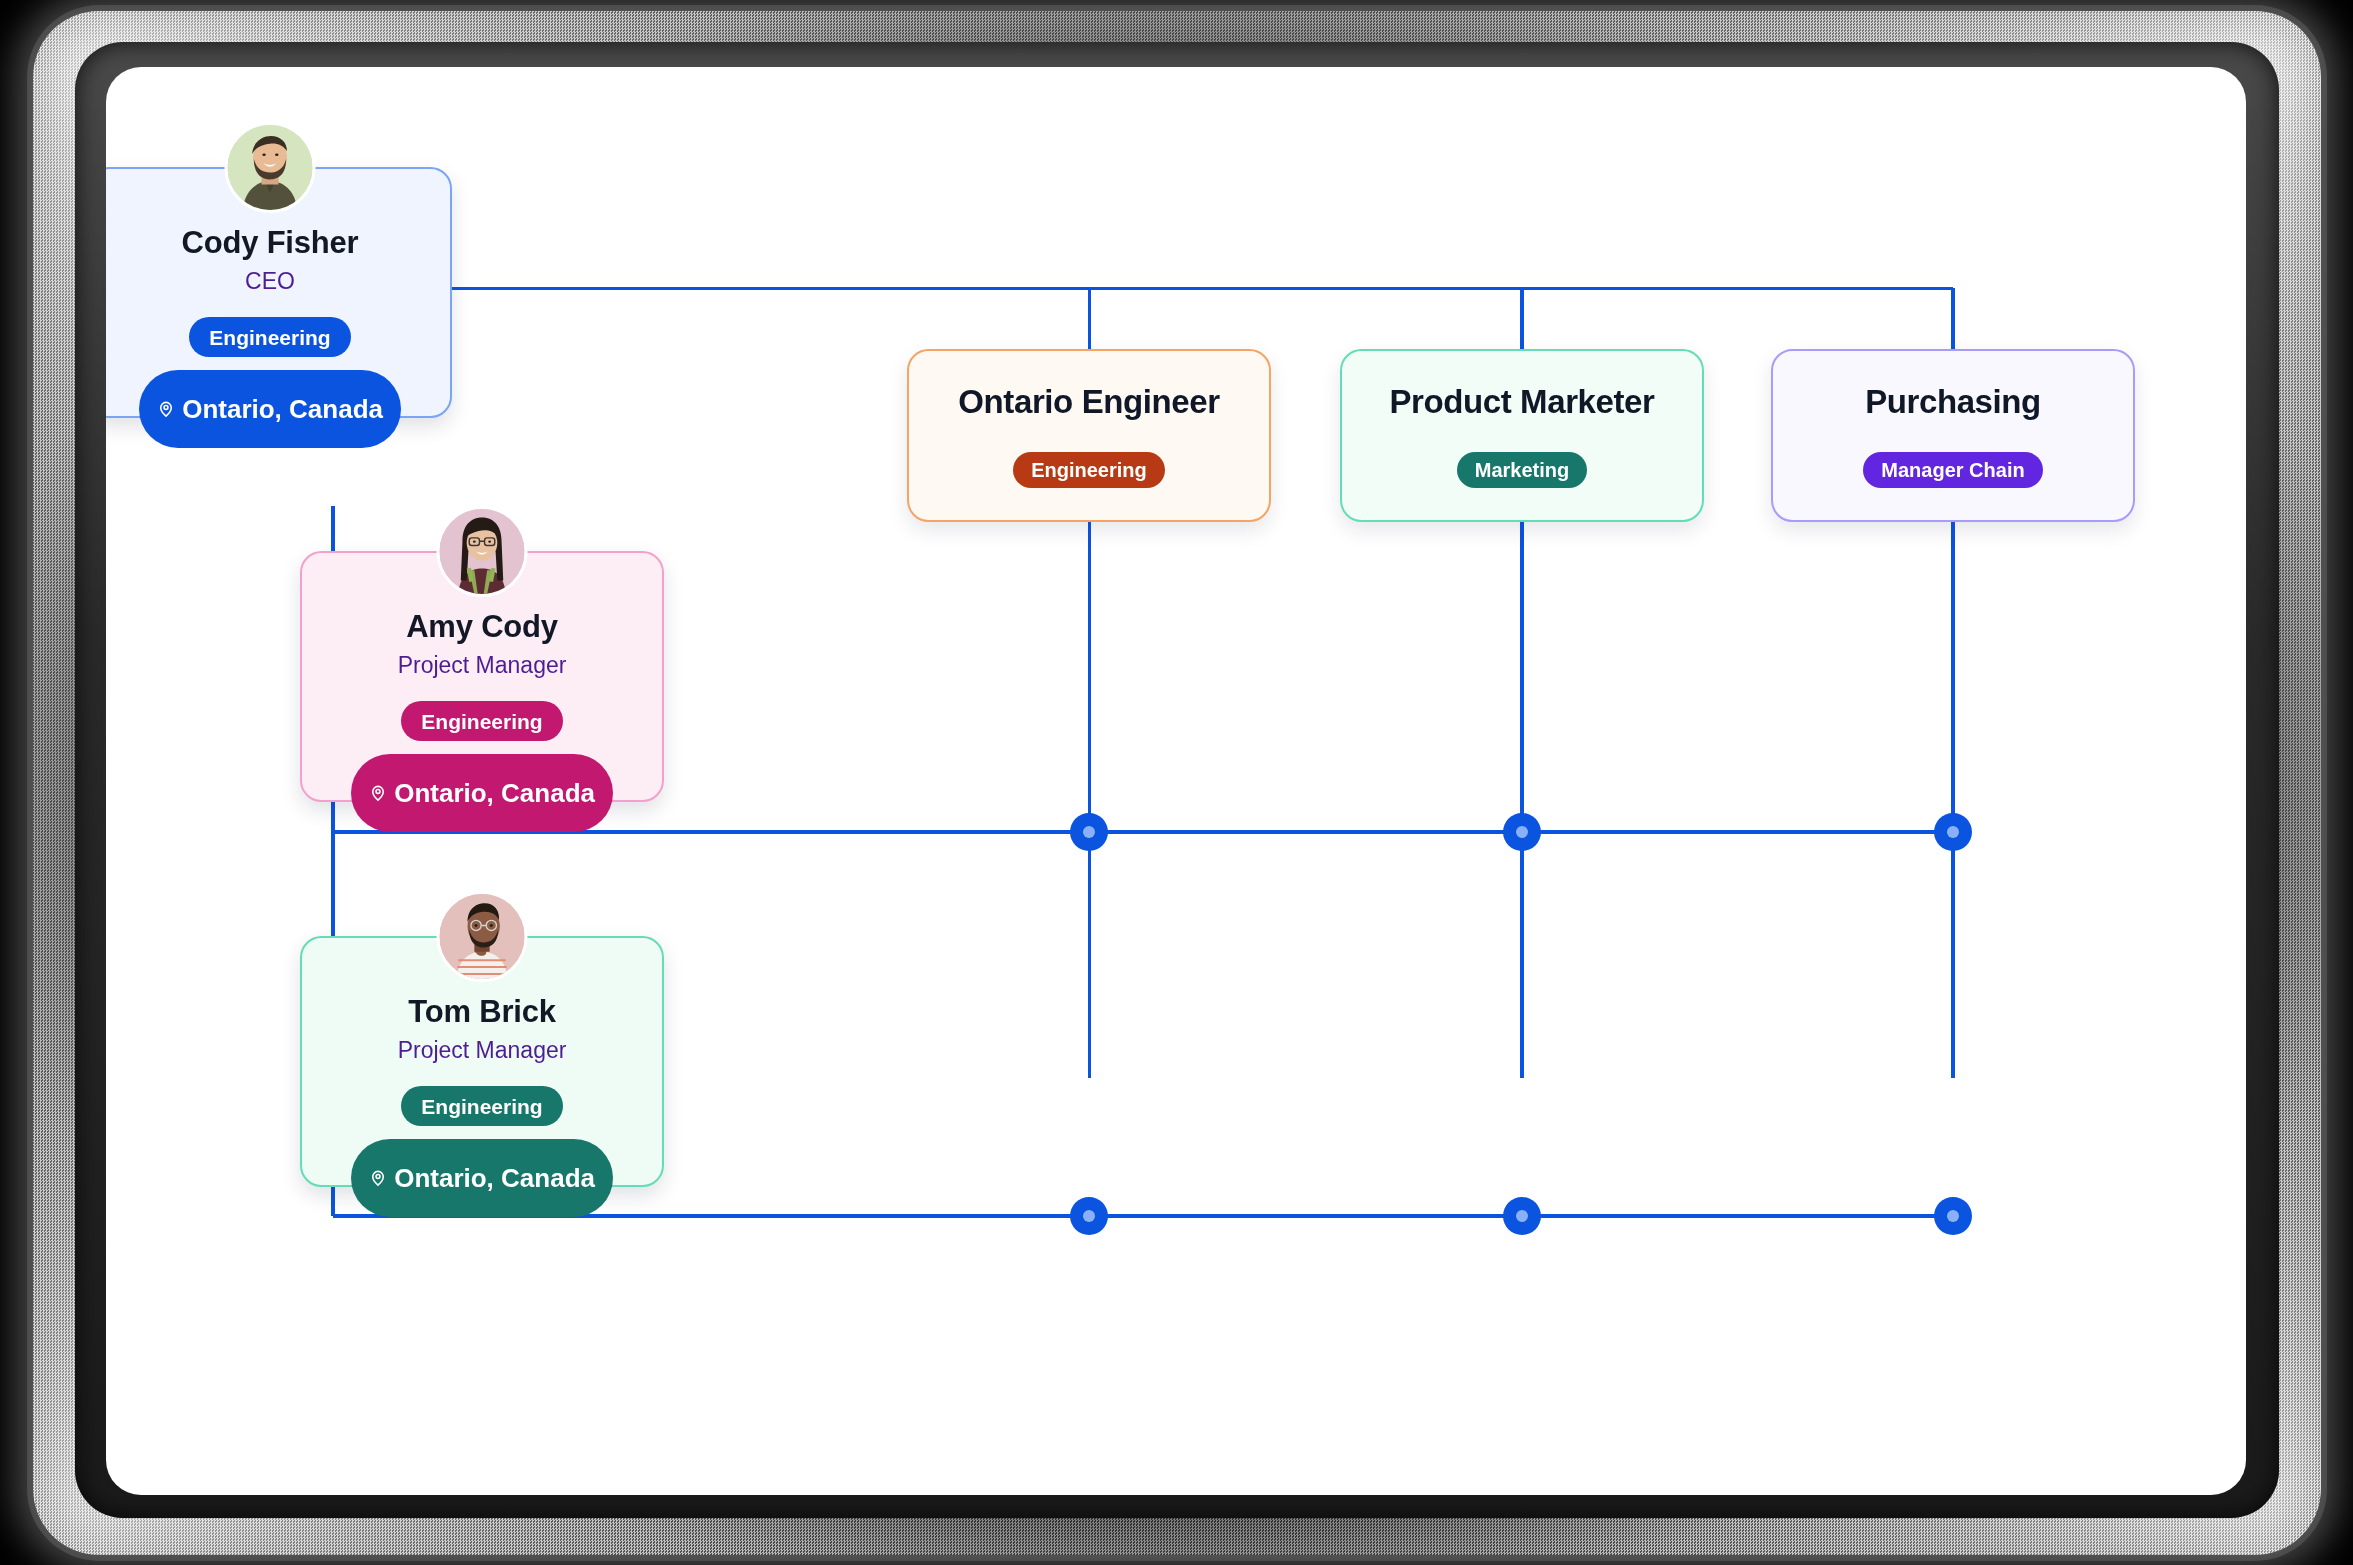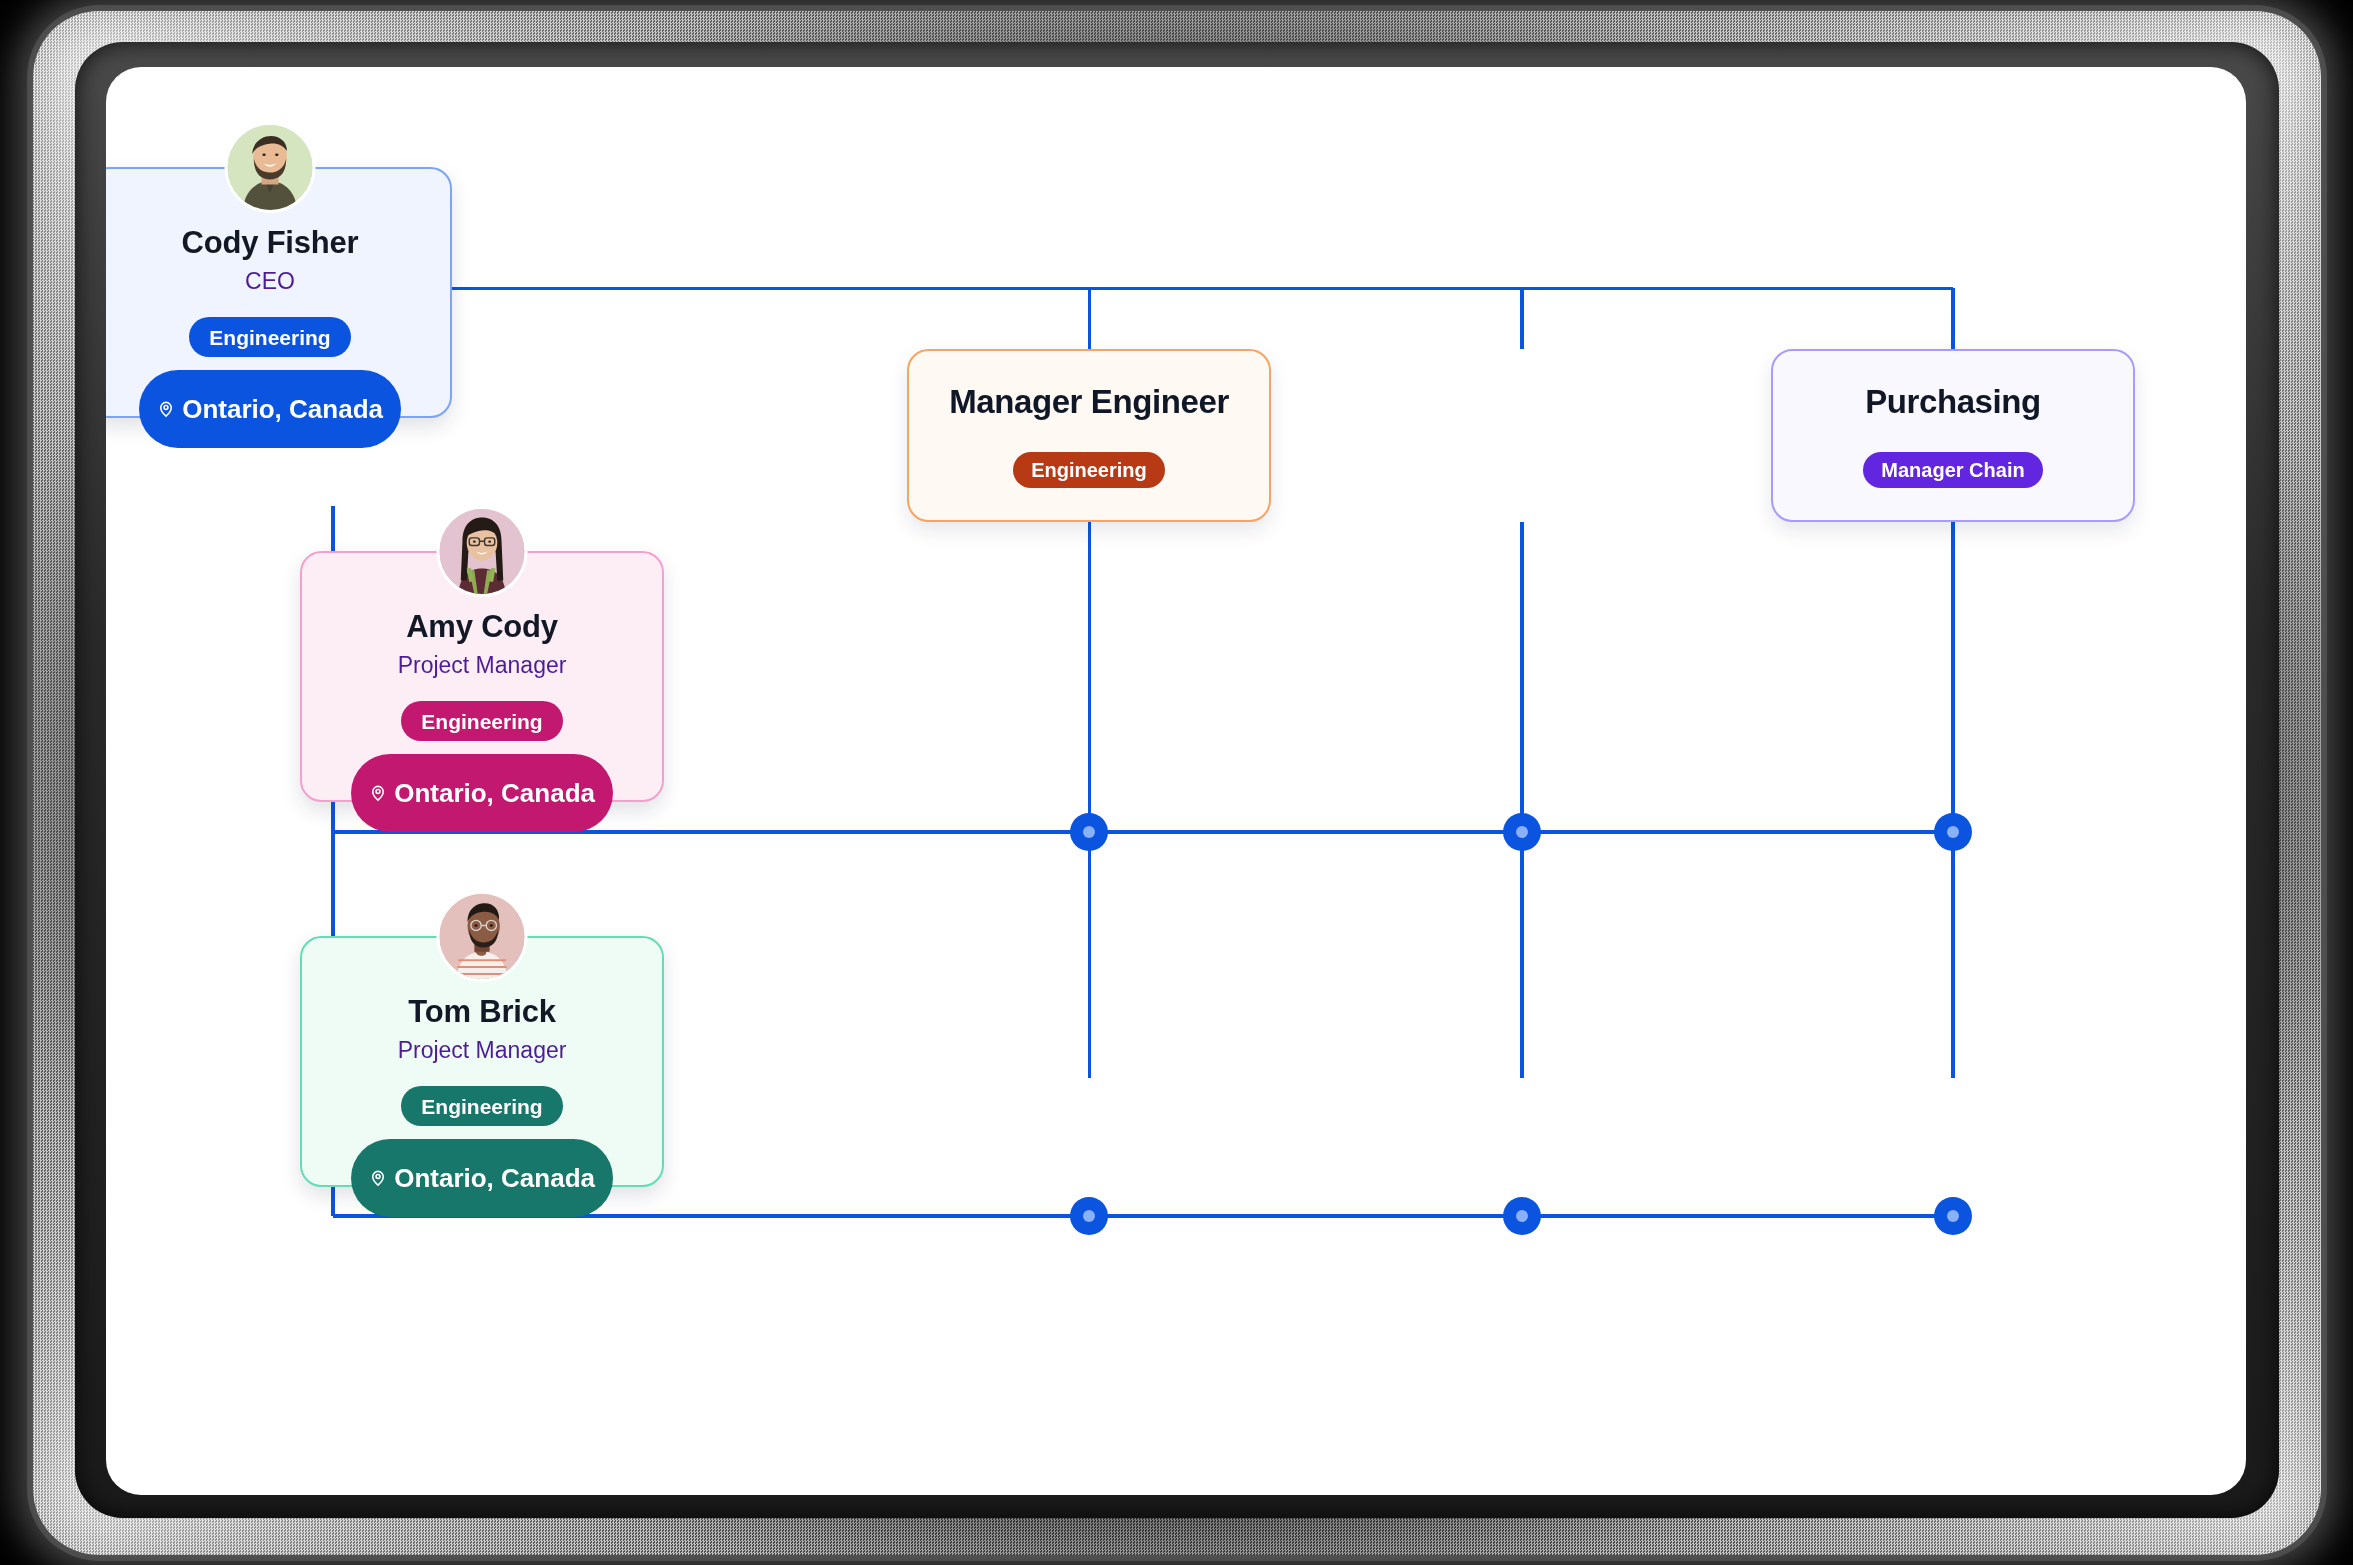--- a/index.html
+++ b/index.html
@@ -347,26 +347,32 @@
         <svg viewBox="0 0 24 24" fill="none" stroke="#ffffff" stroke-width="2.1">
           <path d="M12 21.5s7-6.2 7-11.3A7 7 0 1 0 5 10.2C5 15.3 12 21.5 12 21.5z"></path>
           <circle cx="12" cy="10" r="2.6"></circle>
         </svg>
       </span>
       <span>Ontario, Canada</span>
     </div>
   </div>
 
   <div class="card role-card" style="left:801px; top:282px; background:#fefaf3; border-color:#f5a463;">
-    <div class="role-title">Manager Engineer</div>
+    <div class="role-title">Ontario Engineer</div>
     <div class="badge badge-dept" style="background:#b83a14;">
       <span>Engineering</span>
     </div>
   </div>
 
+  <div class="card role-card" style="left:1234px; top:282px; background:#f2fdf8; border-color:#63ddb6;">
+    <div class="role-title">Product Marketer</div>
+    <div class="badge badge-dept" style="background:#17776a;">
+      <span>Marketing</span>
+    </div>
+  </div>
 
   <div class="card role-card" style="left:1665px; top:282px; background:#f9f8fe; border-color:#a89bfa;">
     <div class="role-title">Purchasing</div>
     <div class="badge badge-dept" style="background:#6326e0;">
       <span>Manager Chain</span>
     </div>
   </div>
 
   <div class="node-dot" style="left:964px; top:746px;"></div>
   <div class="node-dot" style="left:1397px; top:746px;"></div>

